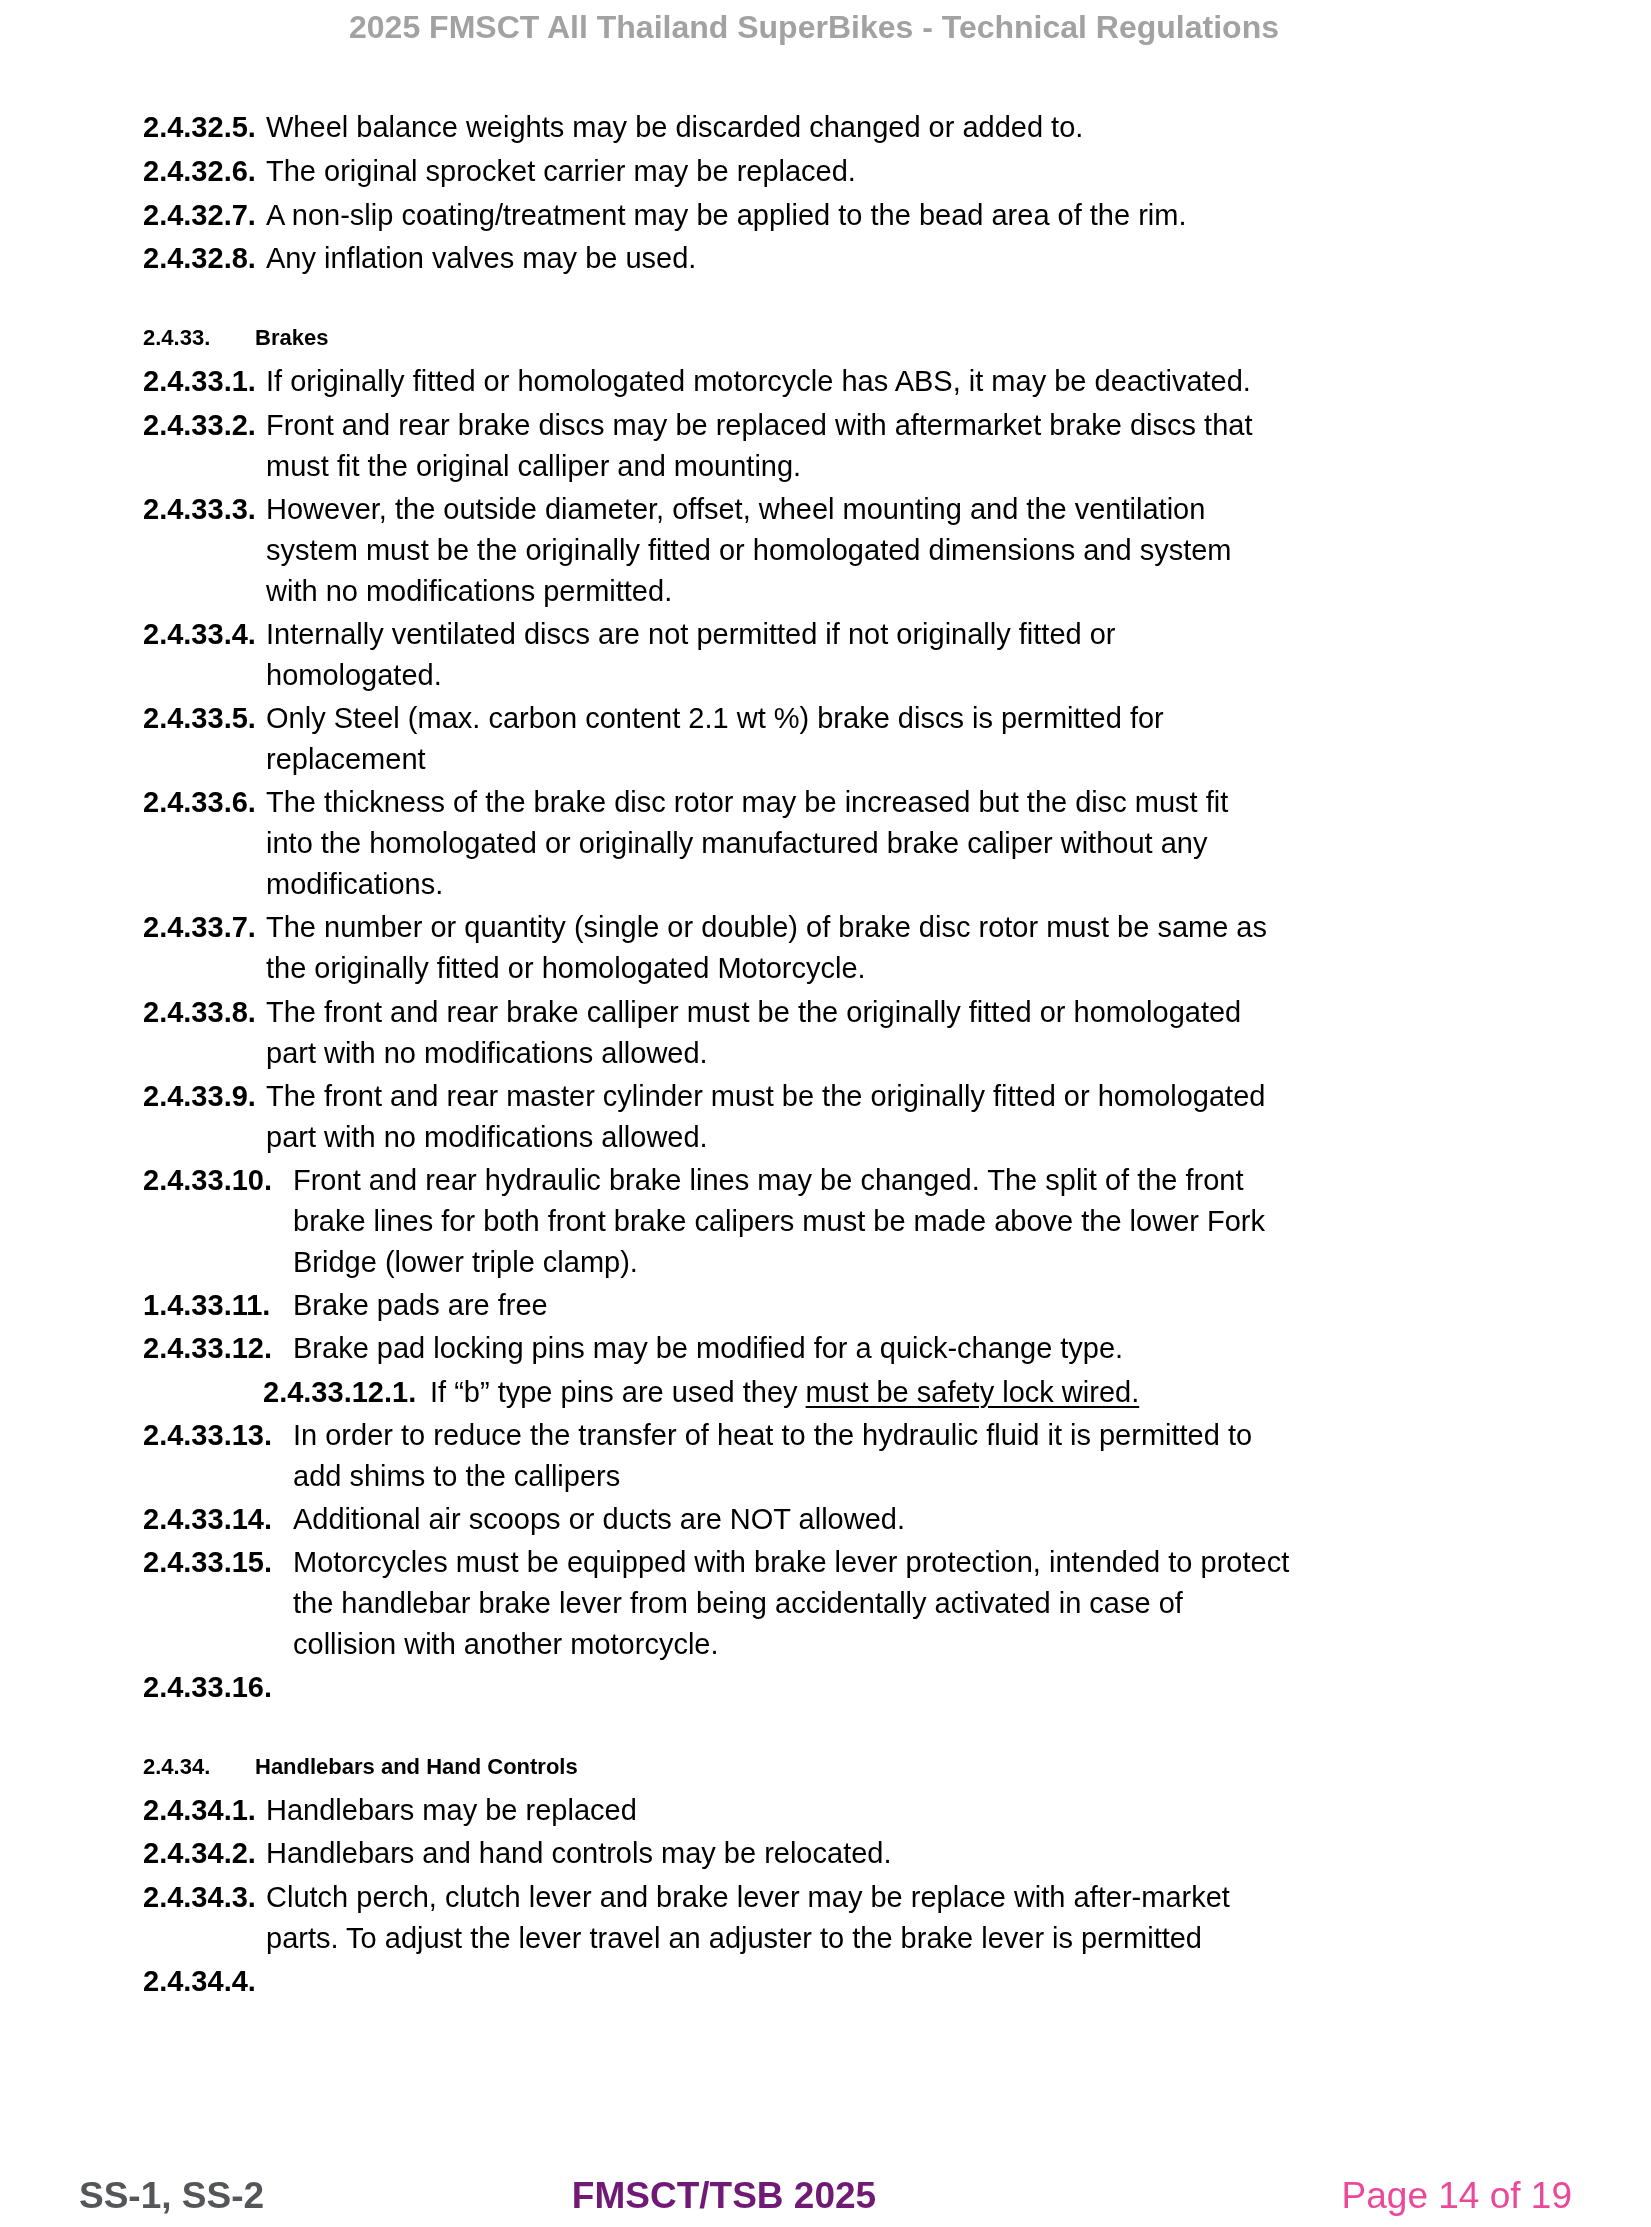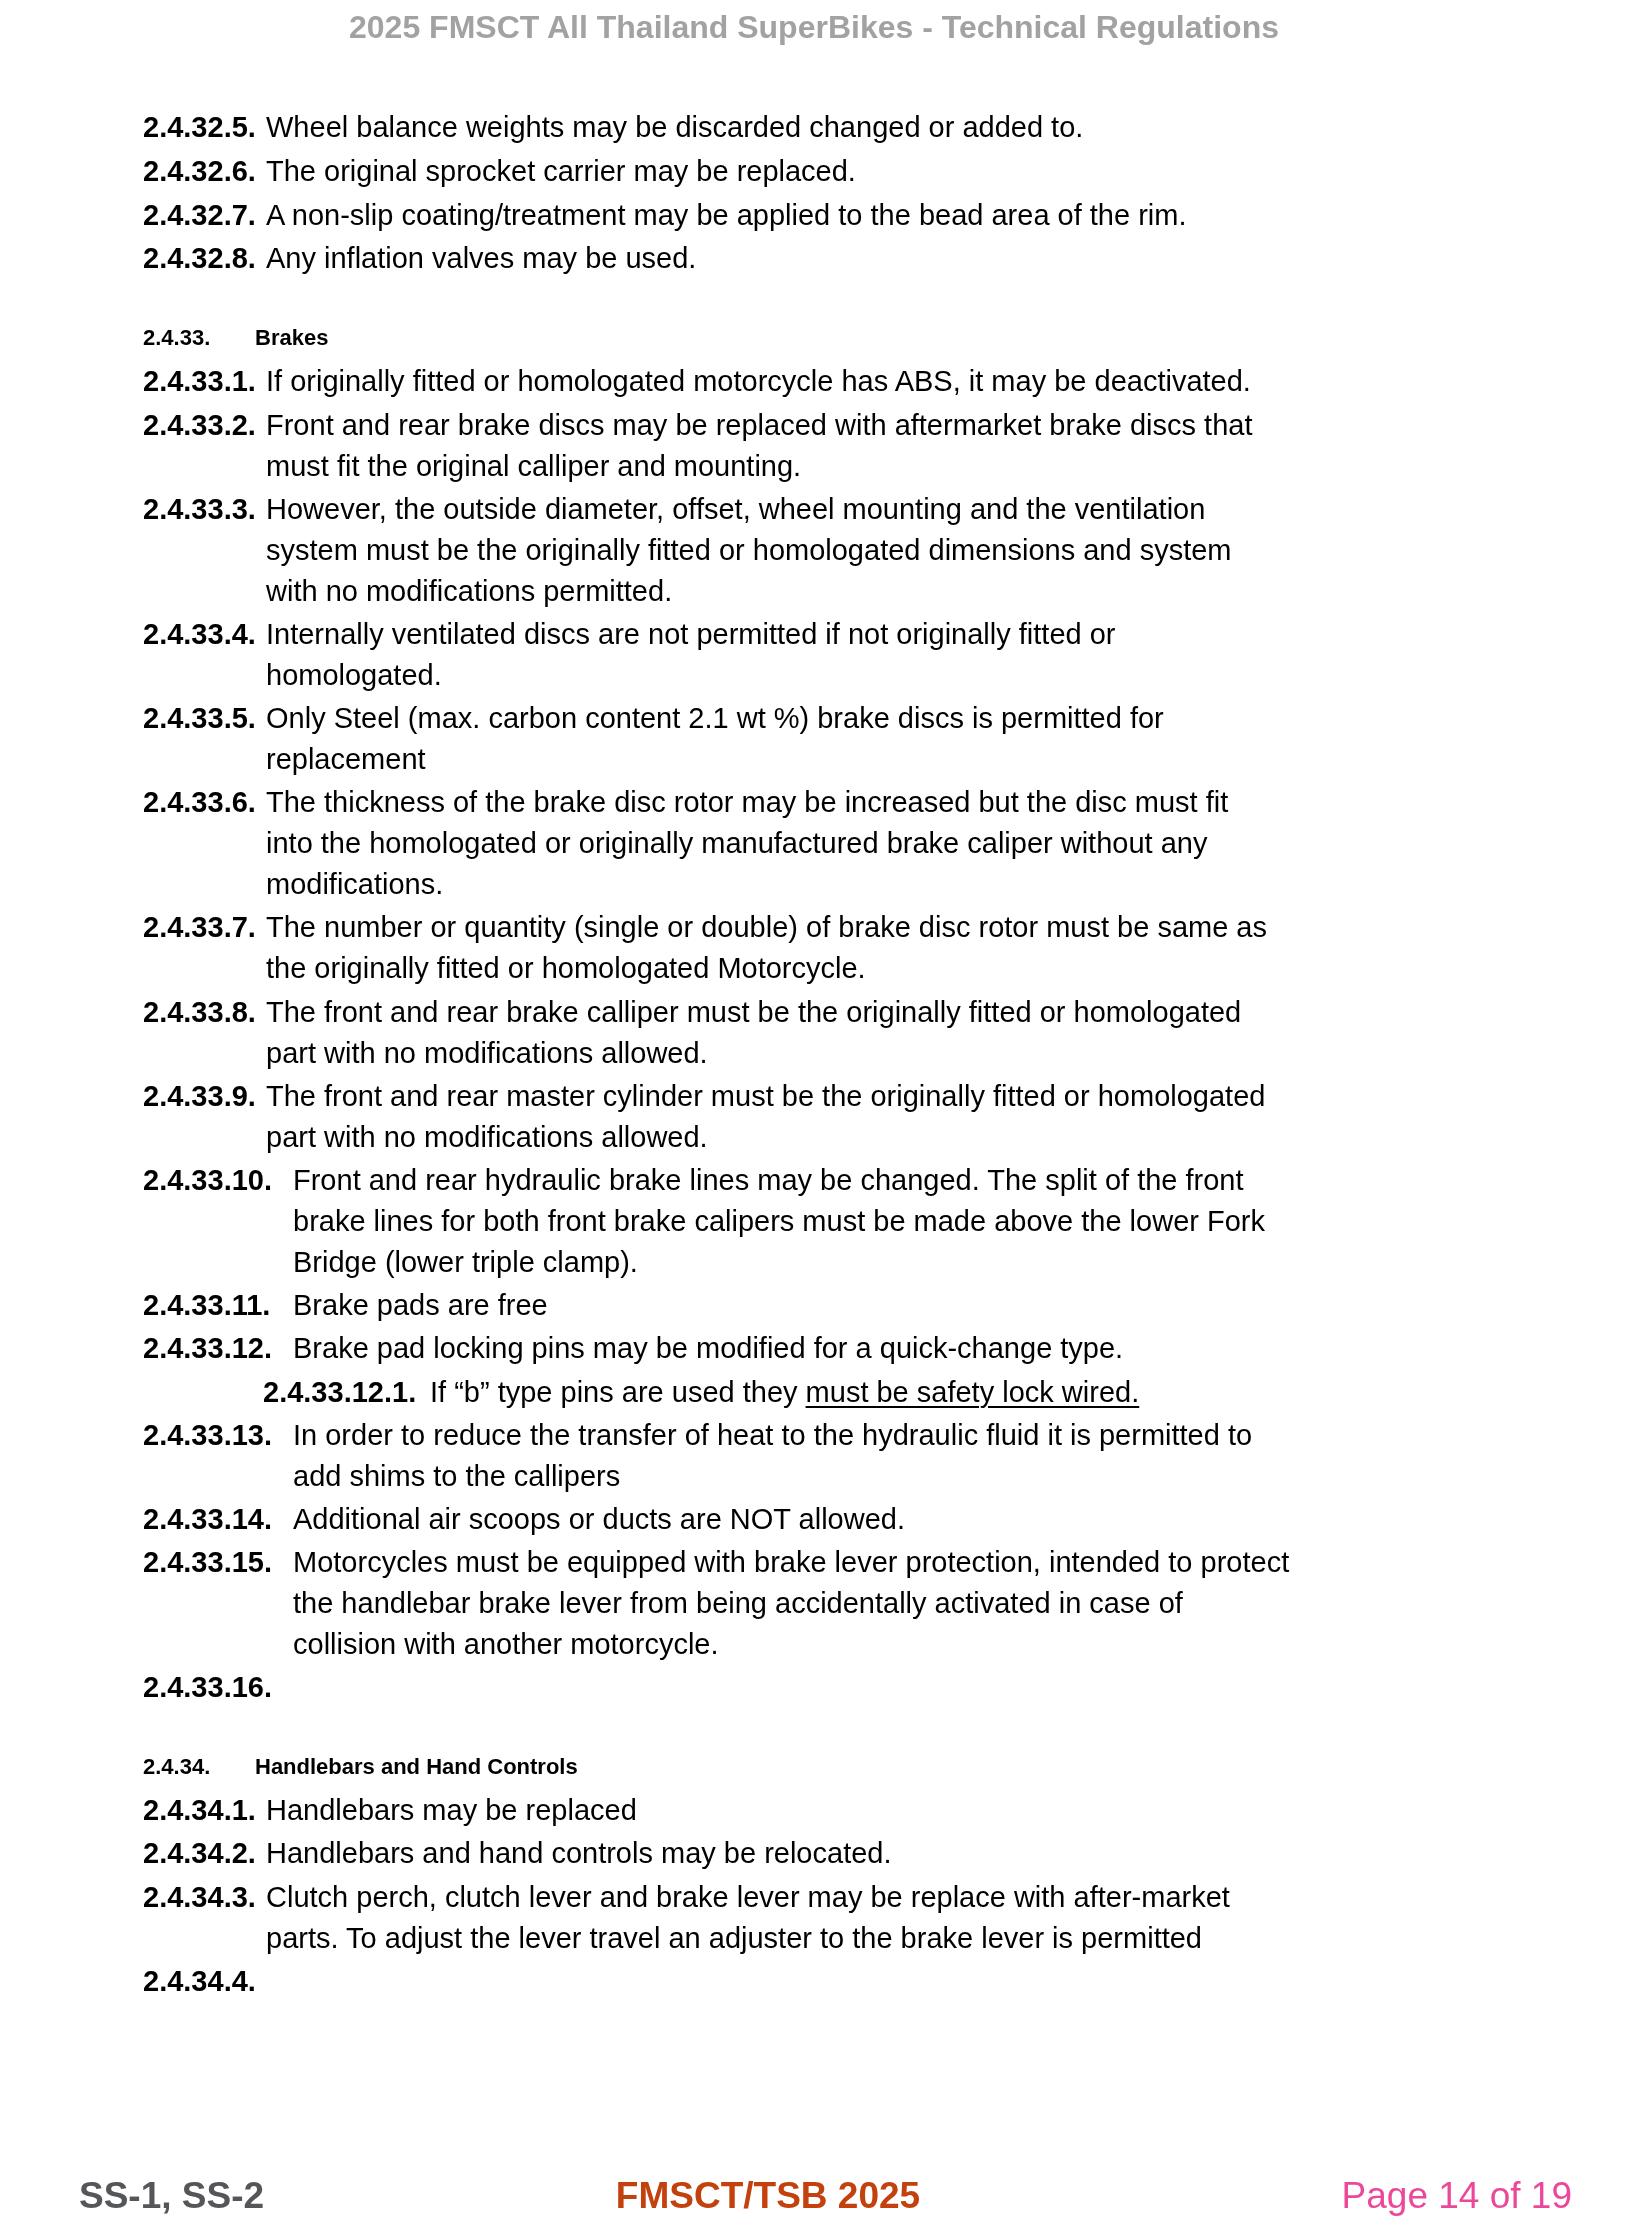--- a/index.html
+++ b/index.html
@@ -58,24 +58,24 @@
     top: 2175px;
     font-size: 37px;
     line-height: 41px;
   }
   .footer-left {
     left: 79px;
     font-weight: 700;
     color: #555659;
   }
   .footer-center {
-    left: 768px;
+    left: 724px;
     transform: translateX(-50%);
     font-weight: 700;
-    color: #c2410c;
+    color: #701a75;
   }
   .footer-right {
     right: 56px;
     color: #ec4899;
     text-align: right;
   }
 </style>
 </head>
 <body>
 
@@ -153,21 +153,21 @@
     <span class="text">The front and rear master cylinder must be the originally fitted or homologated
 part with no modifications allowed.</span>
   </div>
             <div class="item wide">
     <span class="num">2.4.33.10.</span>
     <span class="text">Front and rear hydraulic brake lines may be changed. The split of the front
 brake lines for both front brake calipers must be made above the lower Fork
 Bridge (lower triple clamp).</span>
   </div>
             <div class="item wide">
-    <span class="num">2.4.33.11.</span>
+    <span class="num">1.4.33.11.</span>
     <span class="text">Brake pads are free</span>
   </div>
             <div class="item wide">
     <span class="num">2.4.33.12.</span>
     <span class="text">Brake pad locking pins may be modified for a quick-change type.</span>
   </div>
             <div class="item sub">
     <span class="num">2.4.33.12.1.</span>
     <span class="text"><span class="prefix">If “b” type pins are used they </span><span class="underlined u">must be safety lock wired.</span></span>
   </div>

